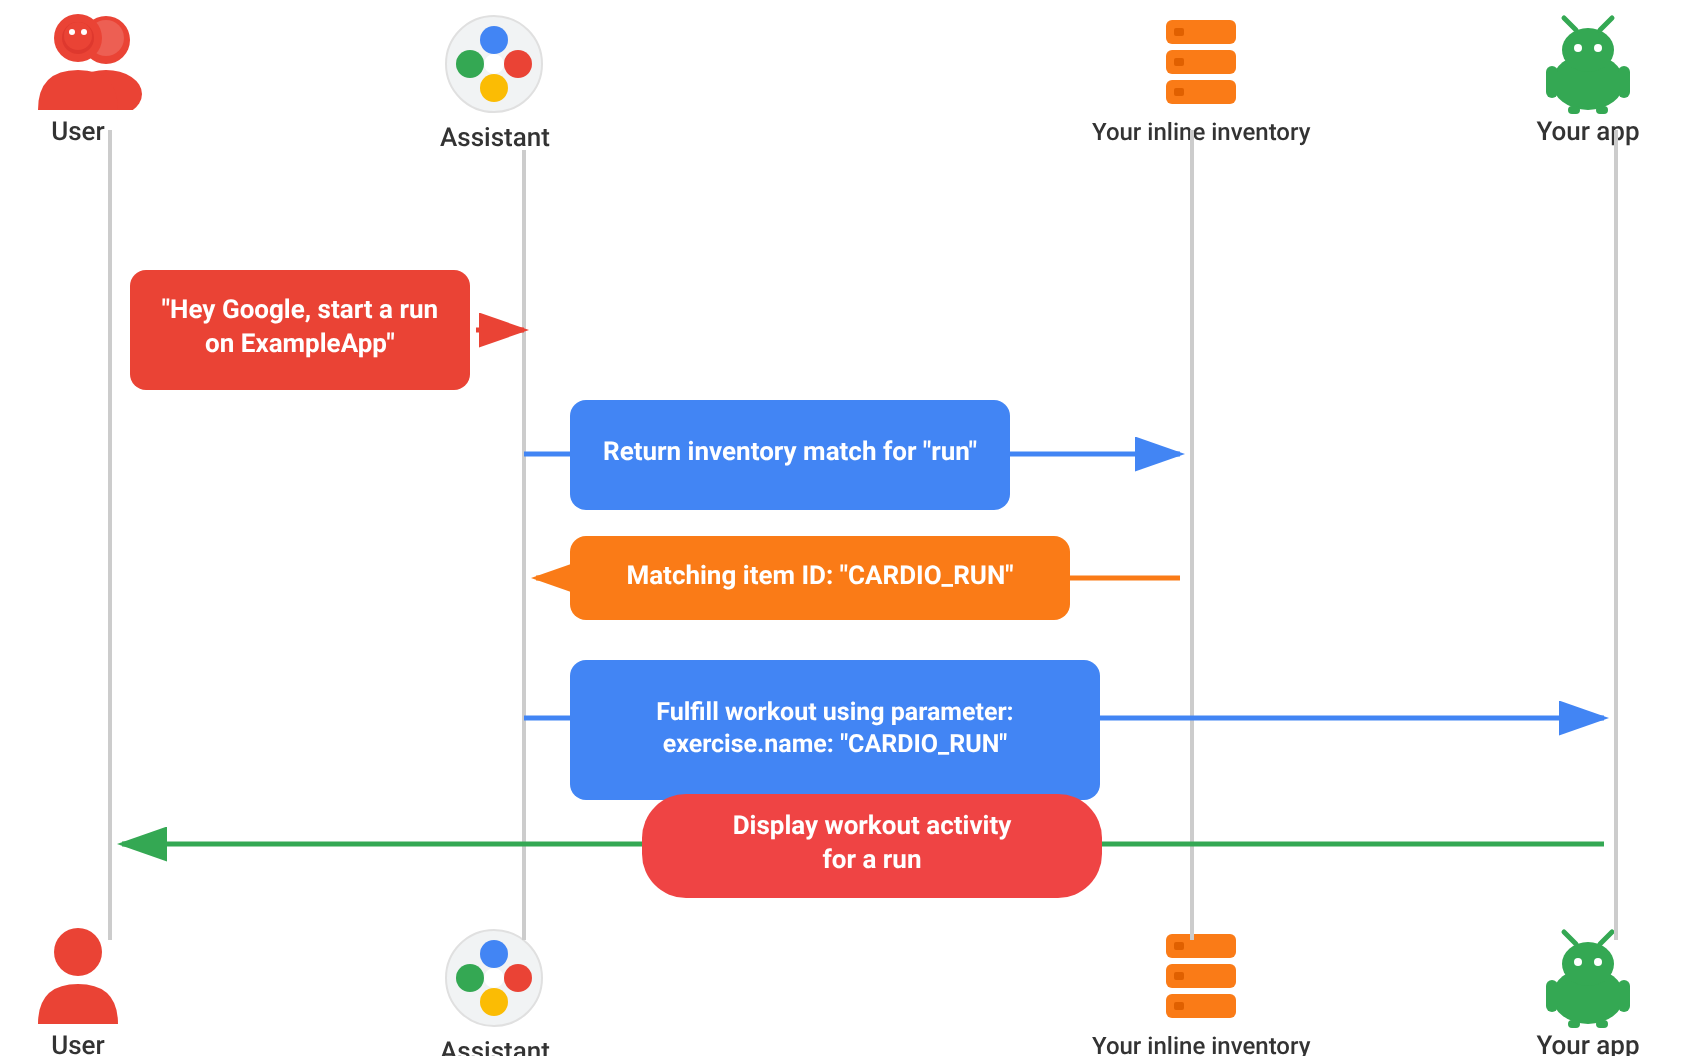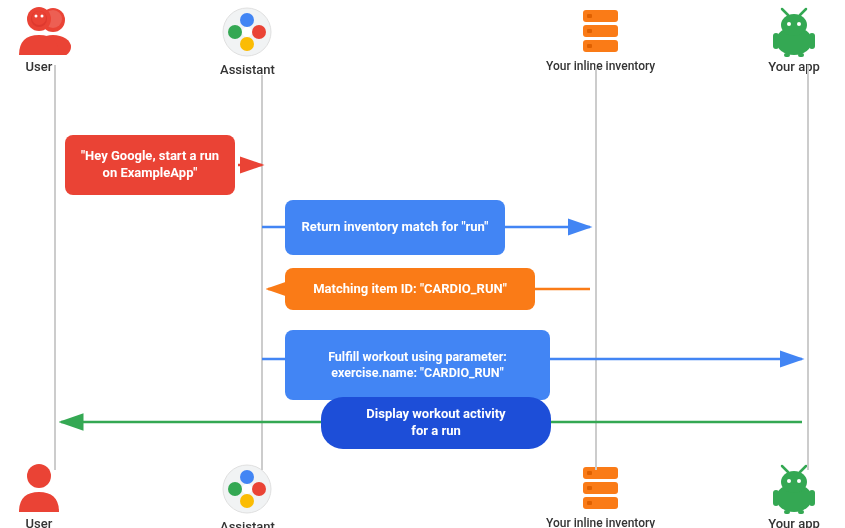--- a/index.html
+++ b/index.html
@@ -43,21 +43,21 @@
       font-size: 13px;
       font-weight: 700;
       color: white;
       padding: 8px 14px;
       line-height: 1.3;
       z-index: 10;
     }
     .msg-red { background: #ea4335; }
     .msg-blue { background: #4285f4; }
     .msg-orange { background: #fa7b17; }
-    .msg-green { background: #1d4ed8; border-radius: 22px; }
+    .msg-green { background: #ef4444; border-radius: 22px; }
   </style>
 </head>
 <body>
 
 <div class="diagram-container">
   <svg width="845" height="528" style="position:absolute;top:0;left:0;z-index:1;">
 
     <line x1="55" y1="65" x2="55" y2="470" stroke="#cccccc" stroke-width="2"></line>
 
     <line x1="262" y1="75" x2="262" y2="470" stroke="#cccccc" stroke-width="2"></line>

